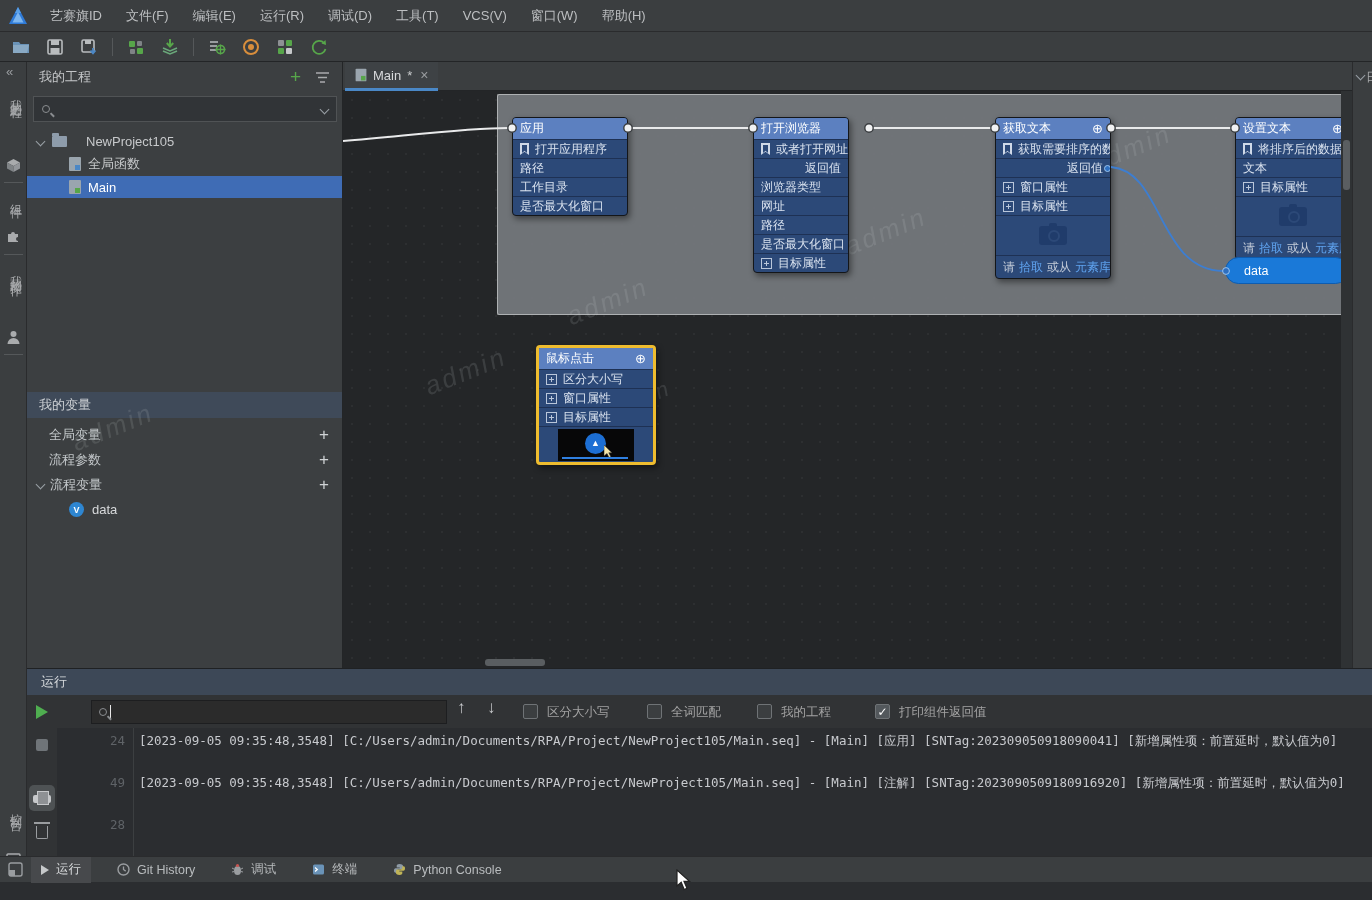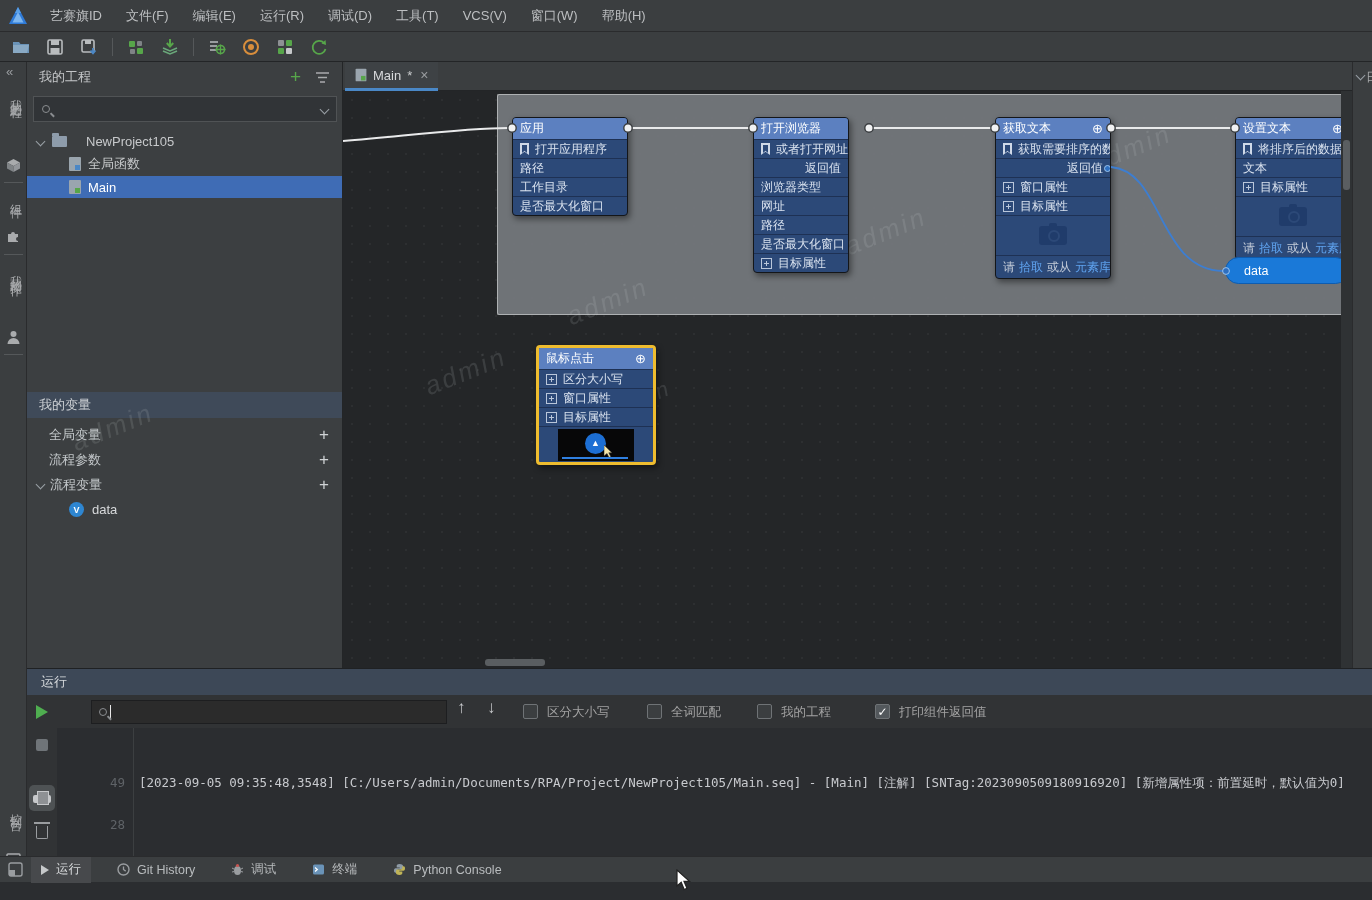--- a/index.html
+++ b/index.html
@@ -477,20 +477,24 @@
       <span class="cb-lb" style="left:490px">区分大小写</span>
       <span class="cb" style="left:590px"></span>
       <span class="cb-lb" style="left:614px">全词匹配</span>
       <span class="cb" style="left:700px"></span>
       <span class="cb-lb" style="left:724px">我的工程</span>
       <span class="cb on" style="left:818px">✓</span>
       <span class="cb-lb" style="left:842px">打印组件返回值</span>
     </div>
     <div class="logarea">
       <div class="logdiv"></div>
+      <div class="logline" style="top:2px">
+          <span class="logno">24</span>
+          <span class="logtx">[2023-09-05 09:35:48,3548] [C:/Users/admin/Documents/RPA/Project/NewProject105/Main.seq] - [Main] [应用]  [SNTag:202309050918090041]  [新增属性项：前置延时，默认值为0]</span>
+        </div>
       <div class="logline" style="top:44px">
           <span class="logno">49</span>
           <span class="logtx">[2023-09-05 09:35:48,3548] [C:/Users/admin/Documents/RPA/Project/NewProject105/Main.seq] - [Main] [注解]  [SNTag:2023090509180916920]  [新增属性项：前置延时，默认值为0]</span>
         </div>
       <div class="logline" style="top:86px">
           <span class="logno">28</span>
           <span class="logtx"></span>
         </div>
     </div>
   </div>

